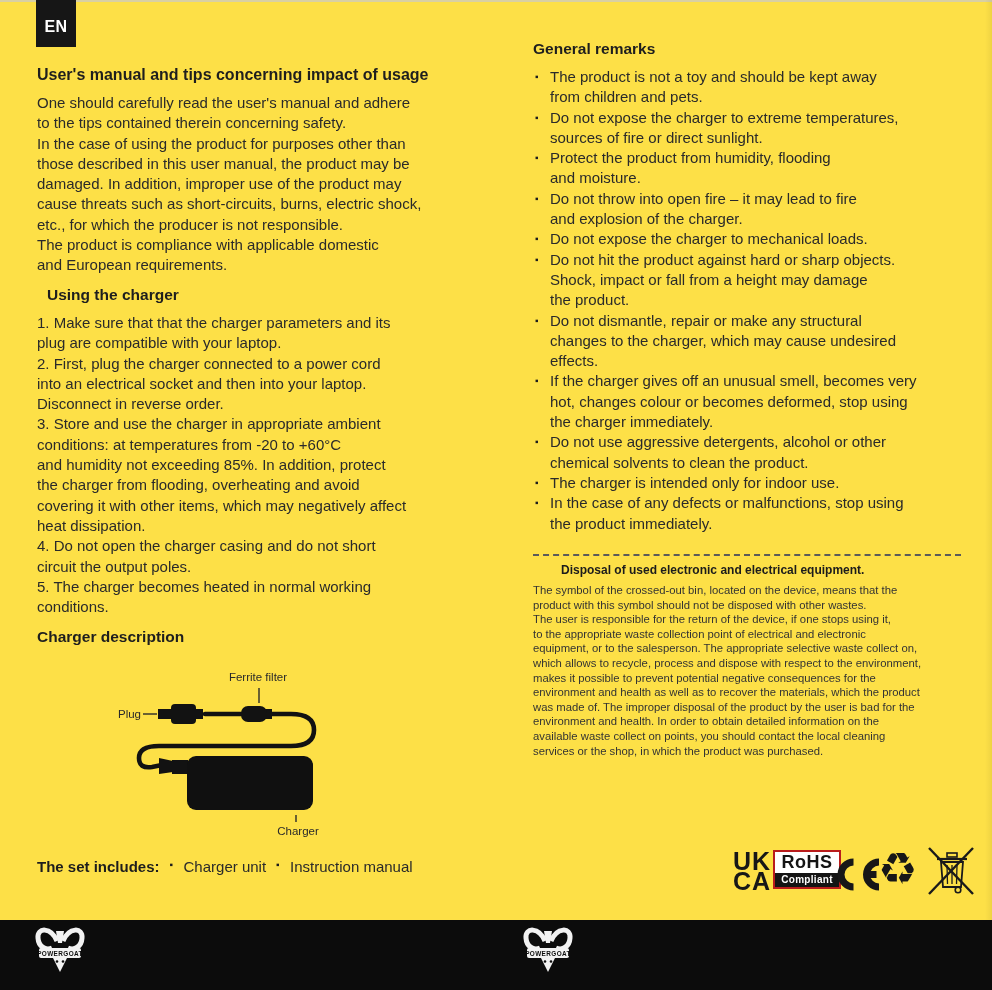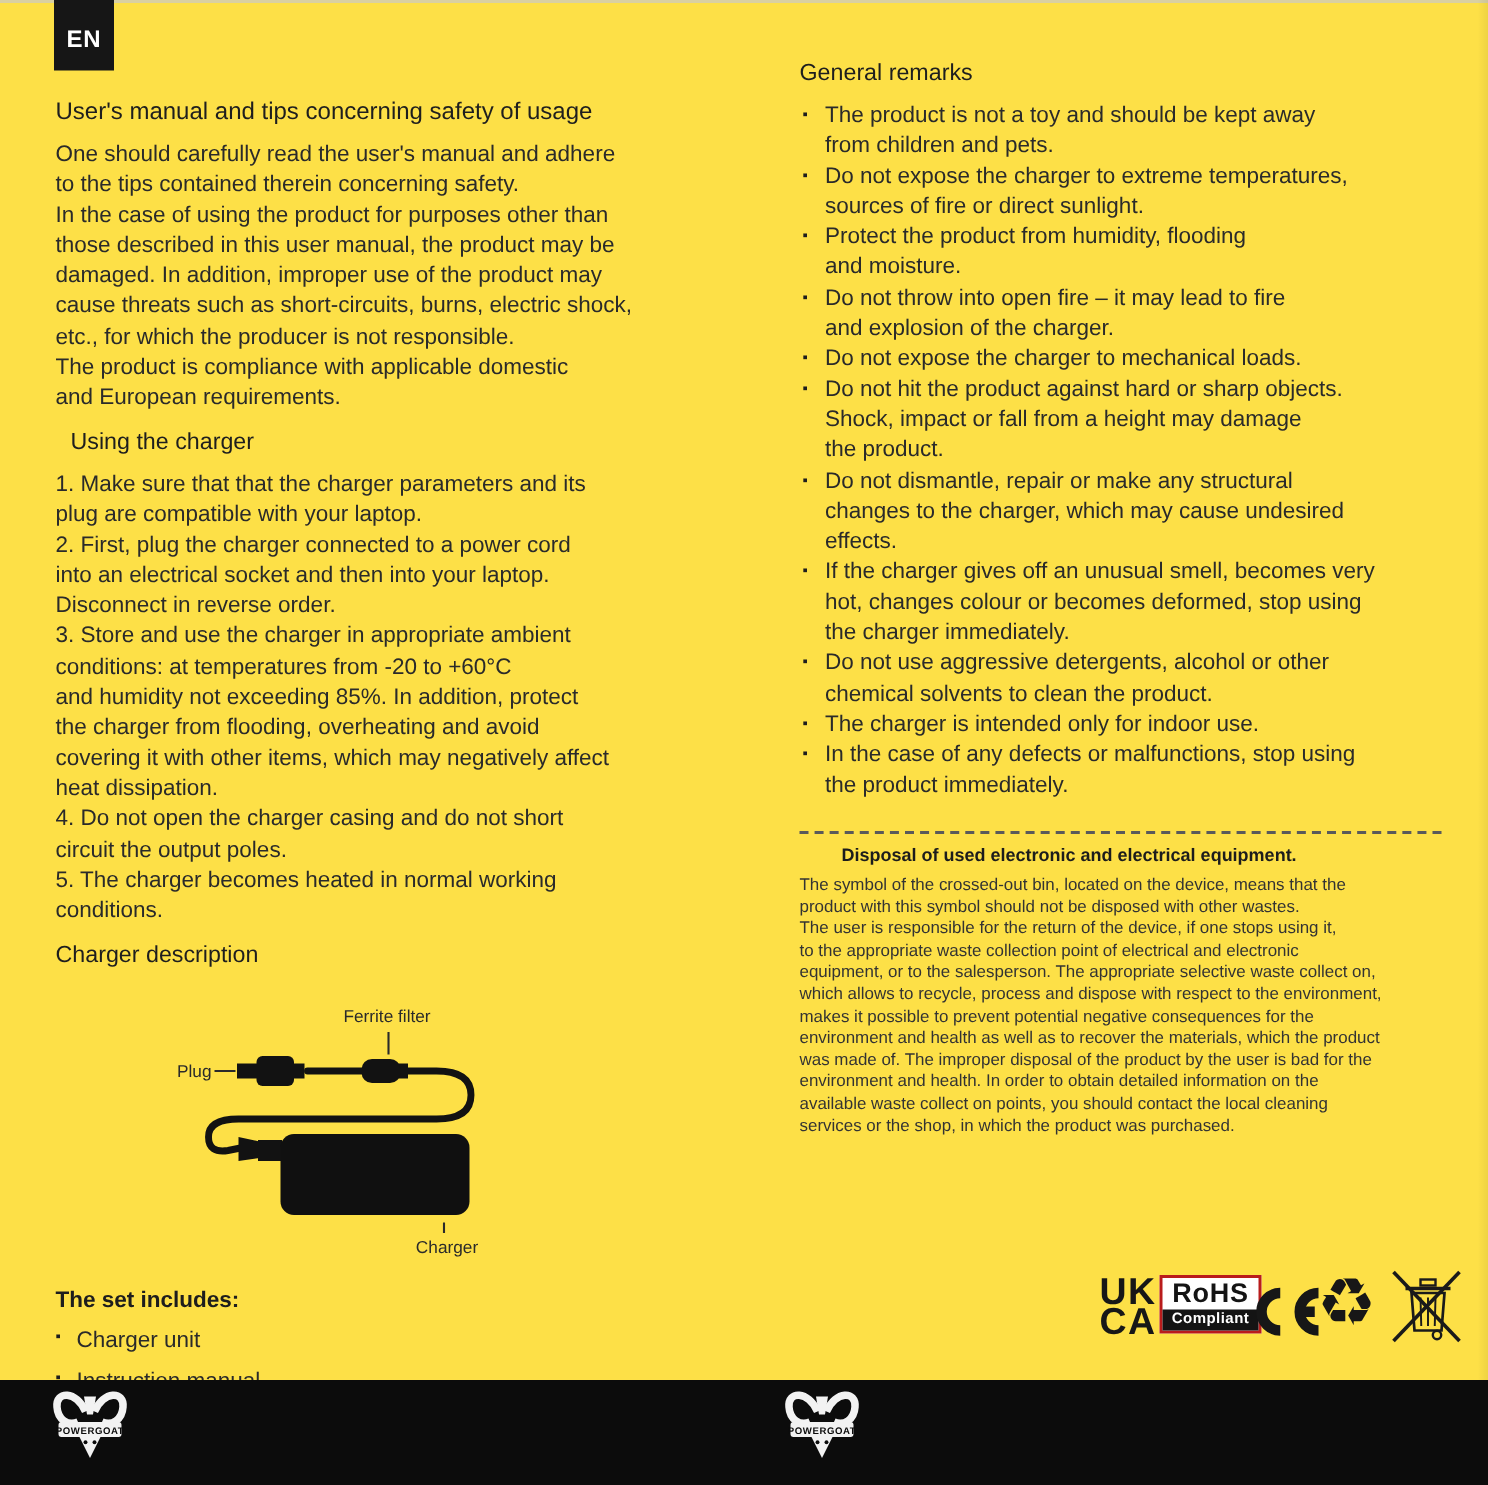--- a/index.html
+++ b/index.html
@@ -11,21 +11,21 @@
   }
   .scan-top{position:absolute;top:0;left:0;right:0;height:2px;background:#c9c9c9;opacity:.7;}
   .scan-right{position:absolute;top:0;right:0;width:7px;height:100%;
     background:linear-gradient(to right,rgba(0,0,0,0),rgba(0,0,0,0.06));}
   
   .en-badge{position:absolute;left:36px;top:0;width:40px;height:47px;background:#161616;
     color:#fff;font-weight:bold;font-size:16px;display:flex;align-items:center;justify-content:center;
     padding-top:6px;box-sizing:border-box;letter-spacing:.5px;}
   
   .abs{position:absolute;}
-  h1,h2,h3{margin:0;padding:0;font-weight:400;color:#1e1e1e;}
+  h1,h2,h3{margin:0;padding:0;font-weight:700;color:#1e1e1e;}
   .h-main{font-size:16px;}
   .h-sub{font-size:15.5px;}
   .body-text{font-size:15px;line-height:20.3px;white-space:pre-line;color:#2a2a2a;}
   
   .col-left{position:absolute;left:37px;top:0;width:458px;}
   
   .col-right{position:absolute;left:533px;top:0;width:428px;}
   ul.remarks{list-style:none;margin:0;padding:0;font-size:15px;line-height:20.3px;color:#2a2a2a;}
   ul.remarks li{position:relative;padding-left:15px;white-space:pre-line;}
   ul.remarks li::before{content:"▪";position:absolute;left:0;top:0;font-size:10px;line-height:20.3px;color:#1d1d1d;}
@@ -57,21 +57,21 @@
 
 <div class="page">
   <div class="scan-top"></div>
   <div class="scan-right"></div>
 
   <div class="en-badge">
     <span>EN</span>
   </div>
 
   <div class="col-left">
-    <h1 class="abs h-main" style="top:66px;left:0;">User's manual and tips concerning safety of usage</h1>
+    <h1 class="abs h-main" style="top:66px;left:0;">User's manual and tips concerning impact of usage</h1>
 
     <div class="abs body-text" style="top:93px;left:0;width:458px;">One should carefully read the user's manual and adhere
 to the tips contained therein concerning safety.
 In the case of using the product for purposes other than
 those described in this user manual, the product may be
 damaged. In addition, improper use of the product may
 cause threats such as short-circuits, burns, electric shock,
 etc., for which the producer is not responsible.
 The product is compliance with applicable domestic
 and European requirements.</div>
@@ -115,21 +115,21 @@
 
       <polygon points="44,96 58,99 58,110 44,112" fill="#121212"></polygon>
       <rect x="57" y="98" width="16" height="14" fill="#121212"></rect>
 
       <rect x="72" y="94" width="126" height="54" rx="9" fill="#101010"></rect>
 
       <line x1="181" y1="153" x2="181" y2="160" stroke="#2a2a2a" stroke-width="1.4"></line>
       <text x="183" y="173" font-size="11.5" fill="#2a2a2a" text-anchor="middle">Charger</text>
     </svg>
 
-    <div class="abs set-row" style="top:858px;left:0;flex-direction:column;">
+    <div class="abs set-row" style="top:858px;left:0;">
       <span class="set-label">The set includes:</span>
       <span class="set-item">Charger unit</span>
       <span class="set-item">Instruction manual</span>
     </div>
   </div>
 
   <div class="col-right">
     <h2 class="abs h-sub" style="top:40px;left:0;">General remarks</h2>
 
     <ul class="remarks abs" style="top:67px;left:2px;width:426px;">

